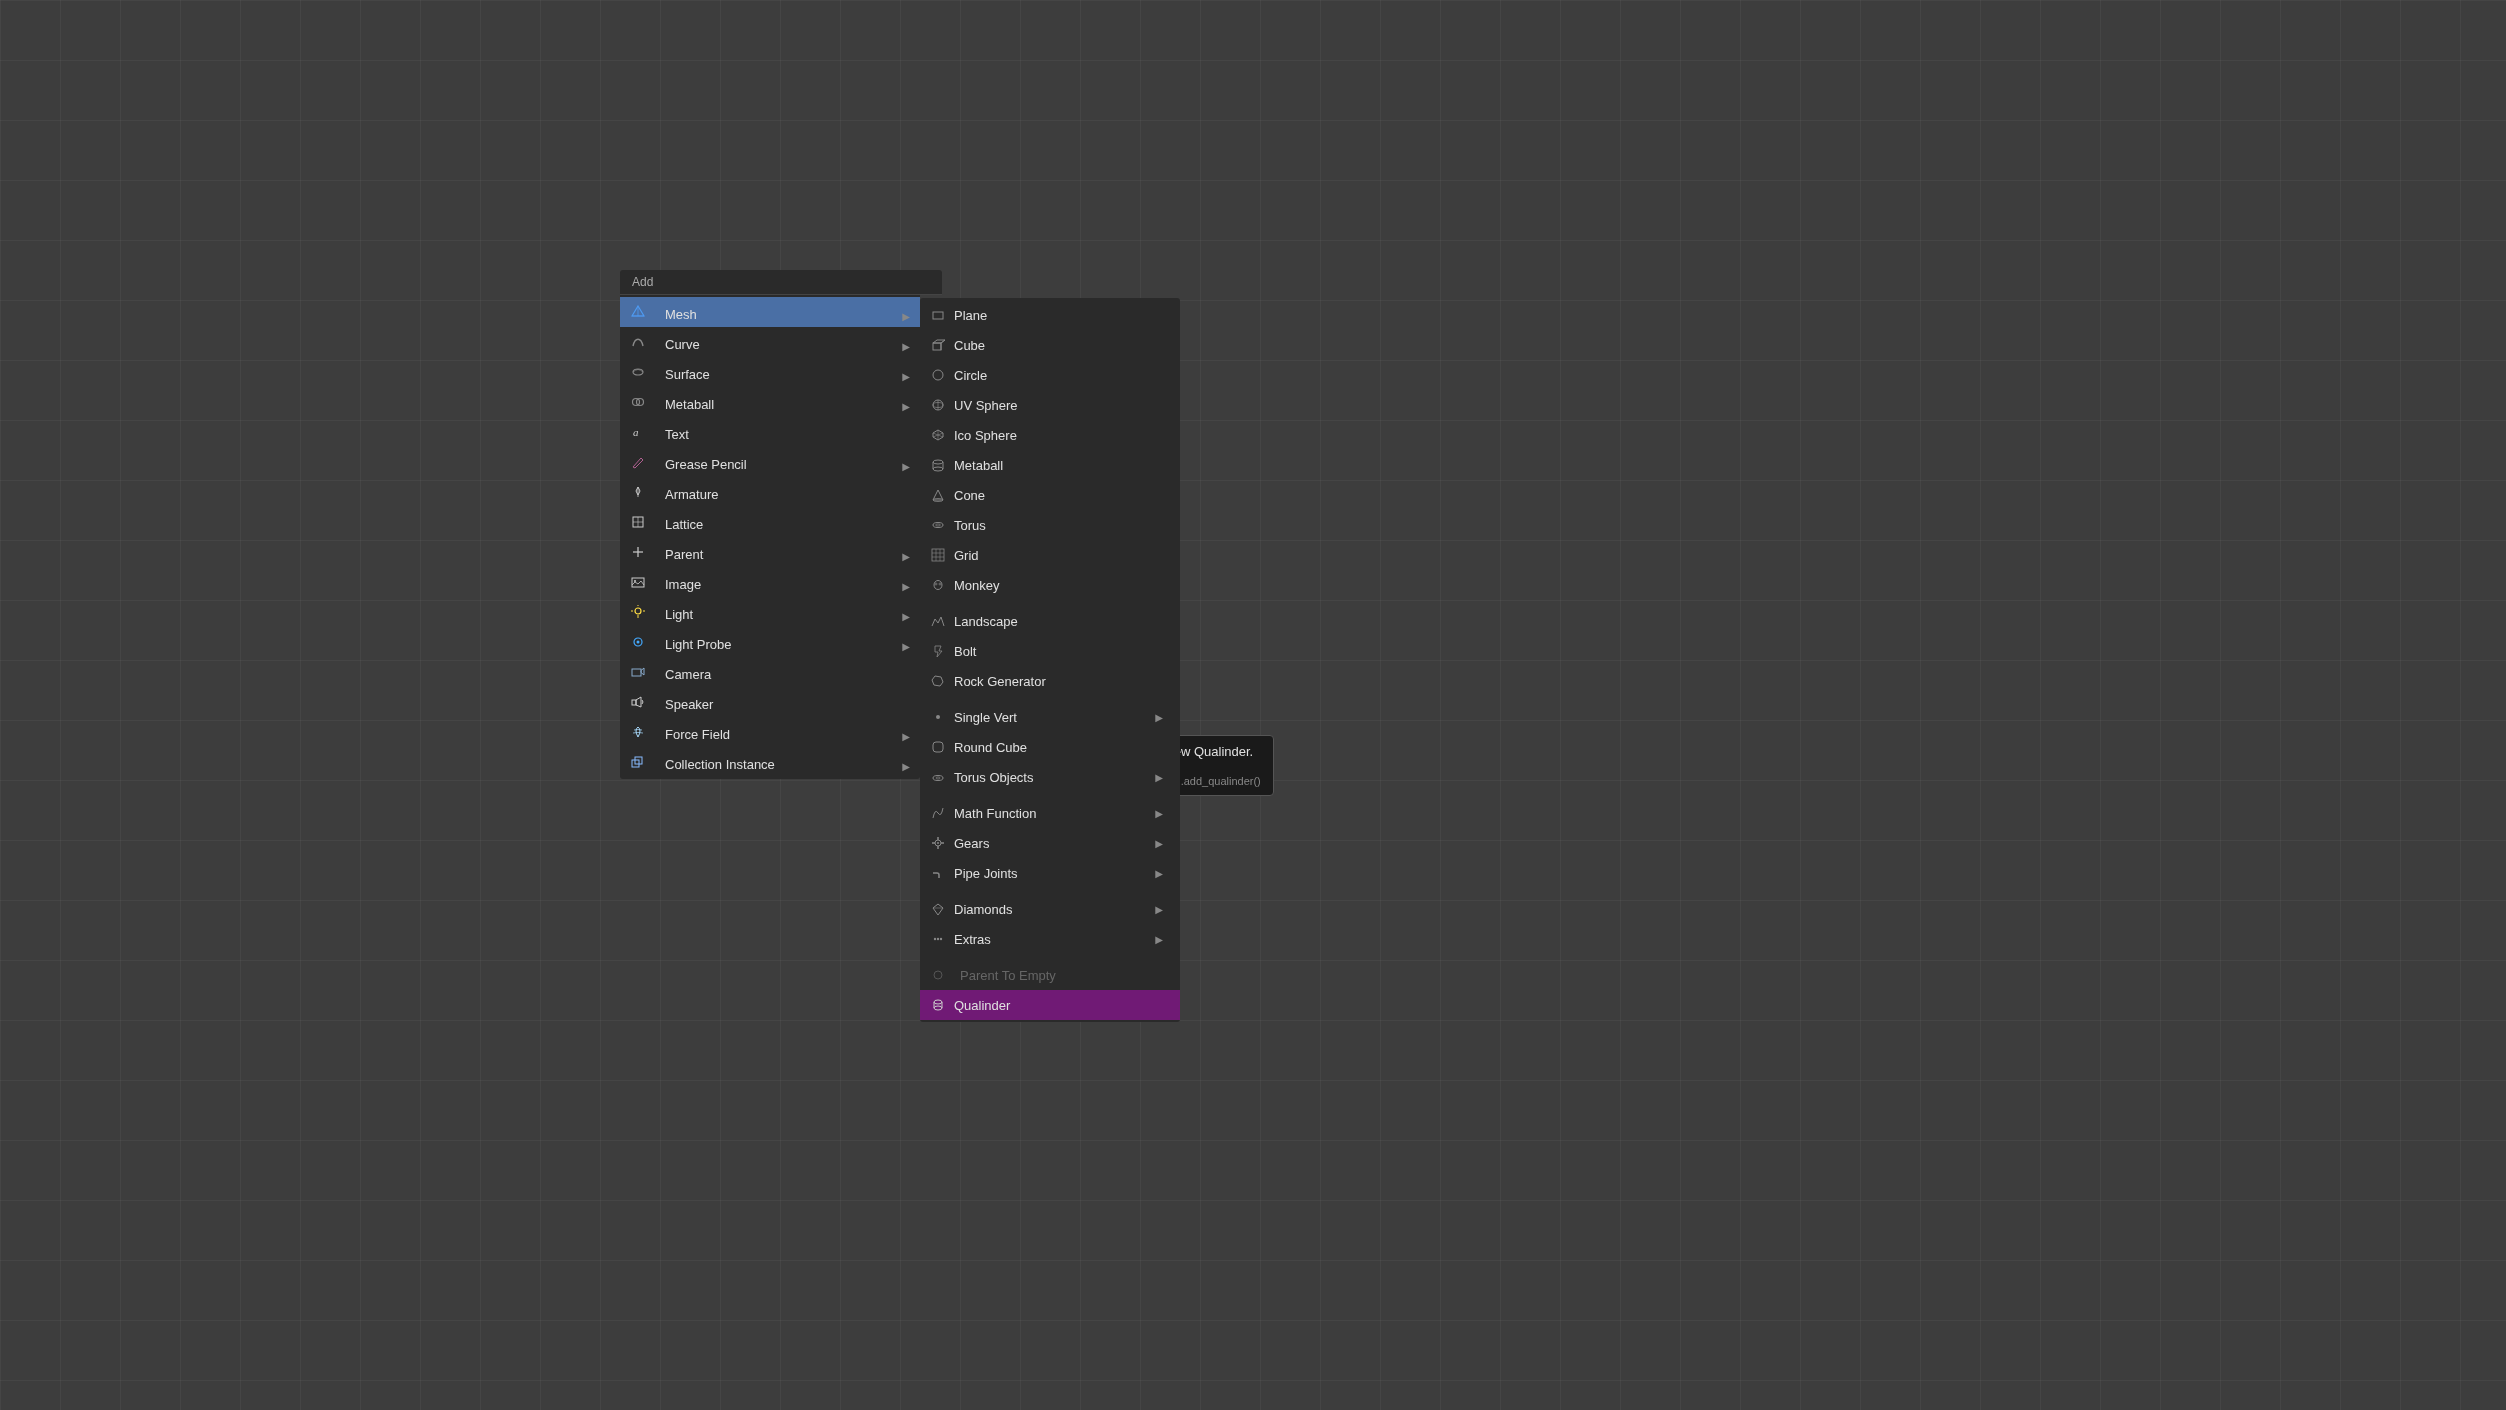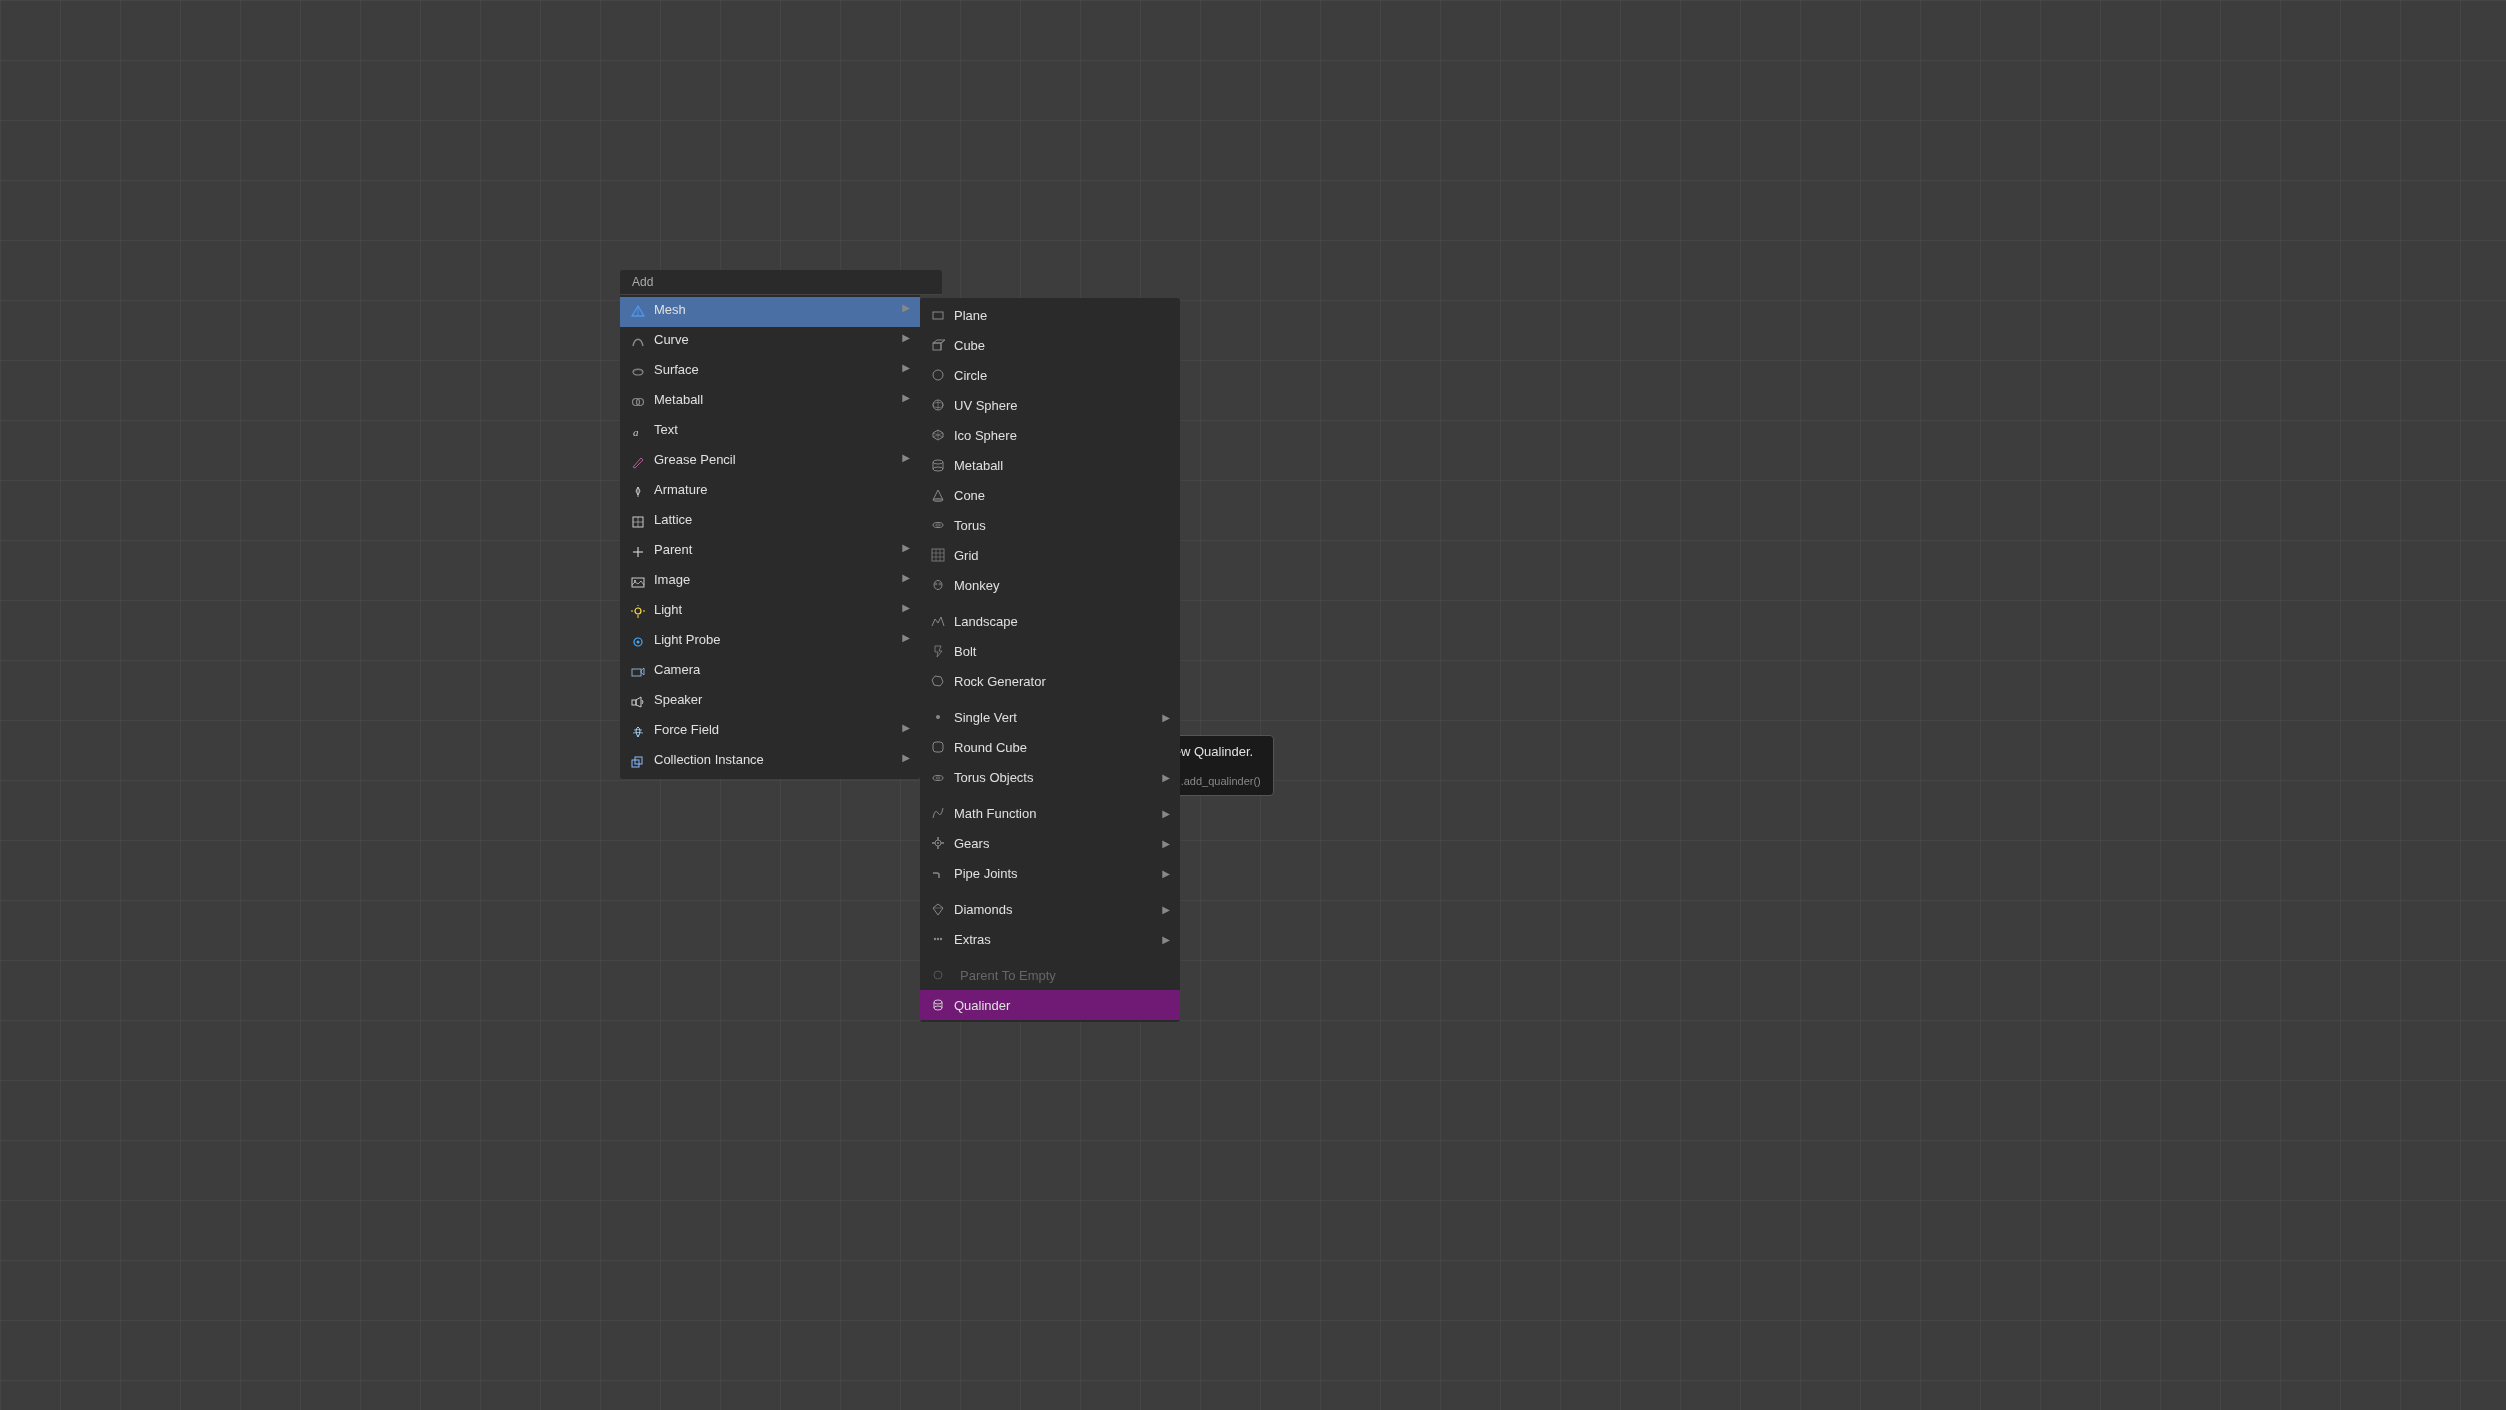--- a/index.html
+++ b/index.html
@@ -46,27 +46,28 @@
     
     .main-menu {
       background: #2a2a2a;
       width: 300px;
       border-radius: 0 0 3px 3px;
       padding: 2px 0;
     }
 
     .menu-item {
       display: flex;
-      align-items: flex-start;
+      align-items: flex-end;
       padding: 5px 10px 5px 8px;
       cursor: pointer;
       color: #e0e0e0;
       font-size: 13px;
       position: relative;
       user-select: none;
+      gap: 11px;
     }
 
     .menu-item:hover, .menu-item.active {
       background: #4a6fa5;
     }
 
     .menu-item .item-icon {
       width: 20px;
       height: 20px;
       margin-right: 6px;
@@ -95,21 +96,21 @@
       background: #2a2a2a;
       width: 260px;
       border-radius: 3px;
       padding: 2px 0;
       z-index: 10;
     }
 
     .submenu-item {
       display: flex;
       align-items: center;
-      padding: 5px 10px 5px 8px;
+      padding: 5px 17px 5px 8px;
       cursor: pointer;
       color: #e0e0e0;
       font-size: 13px;
       position: relative;
       user-select: none;
     }
 
     .submenu-item.highlighted {
       background: #701a75;
     }

